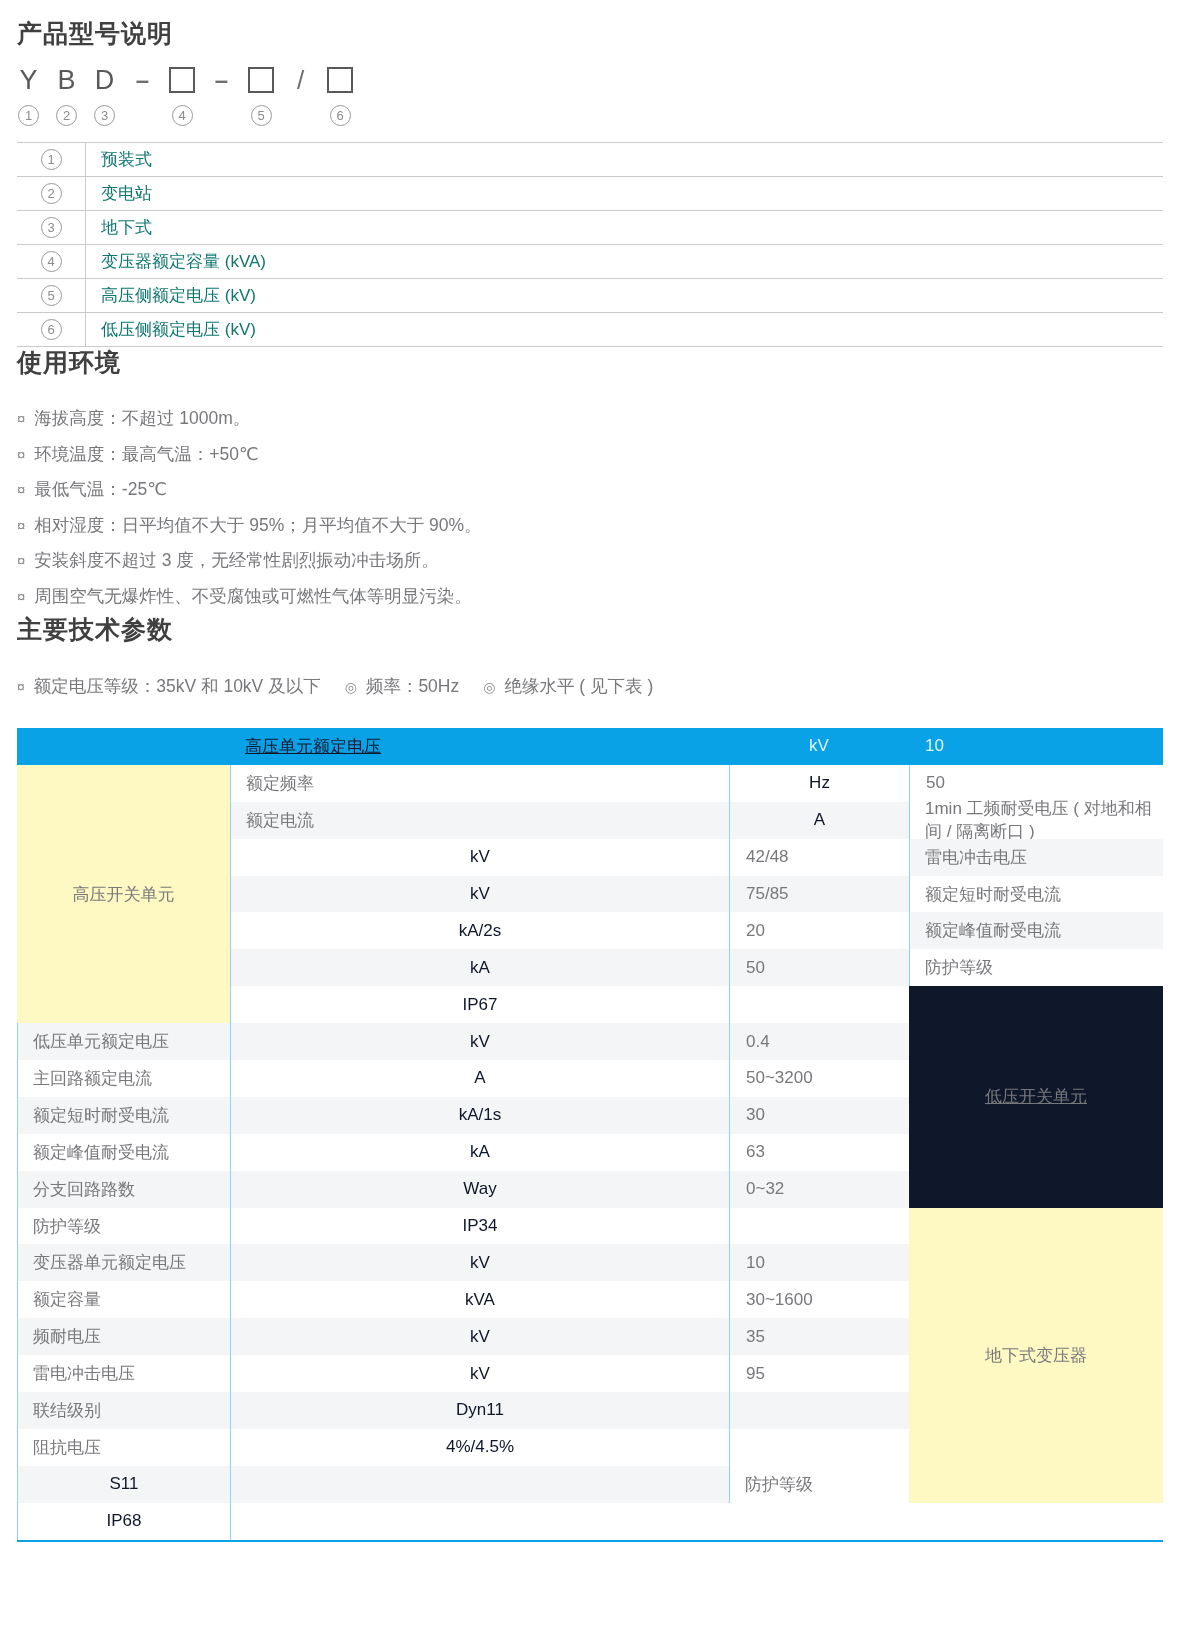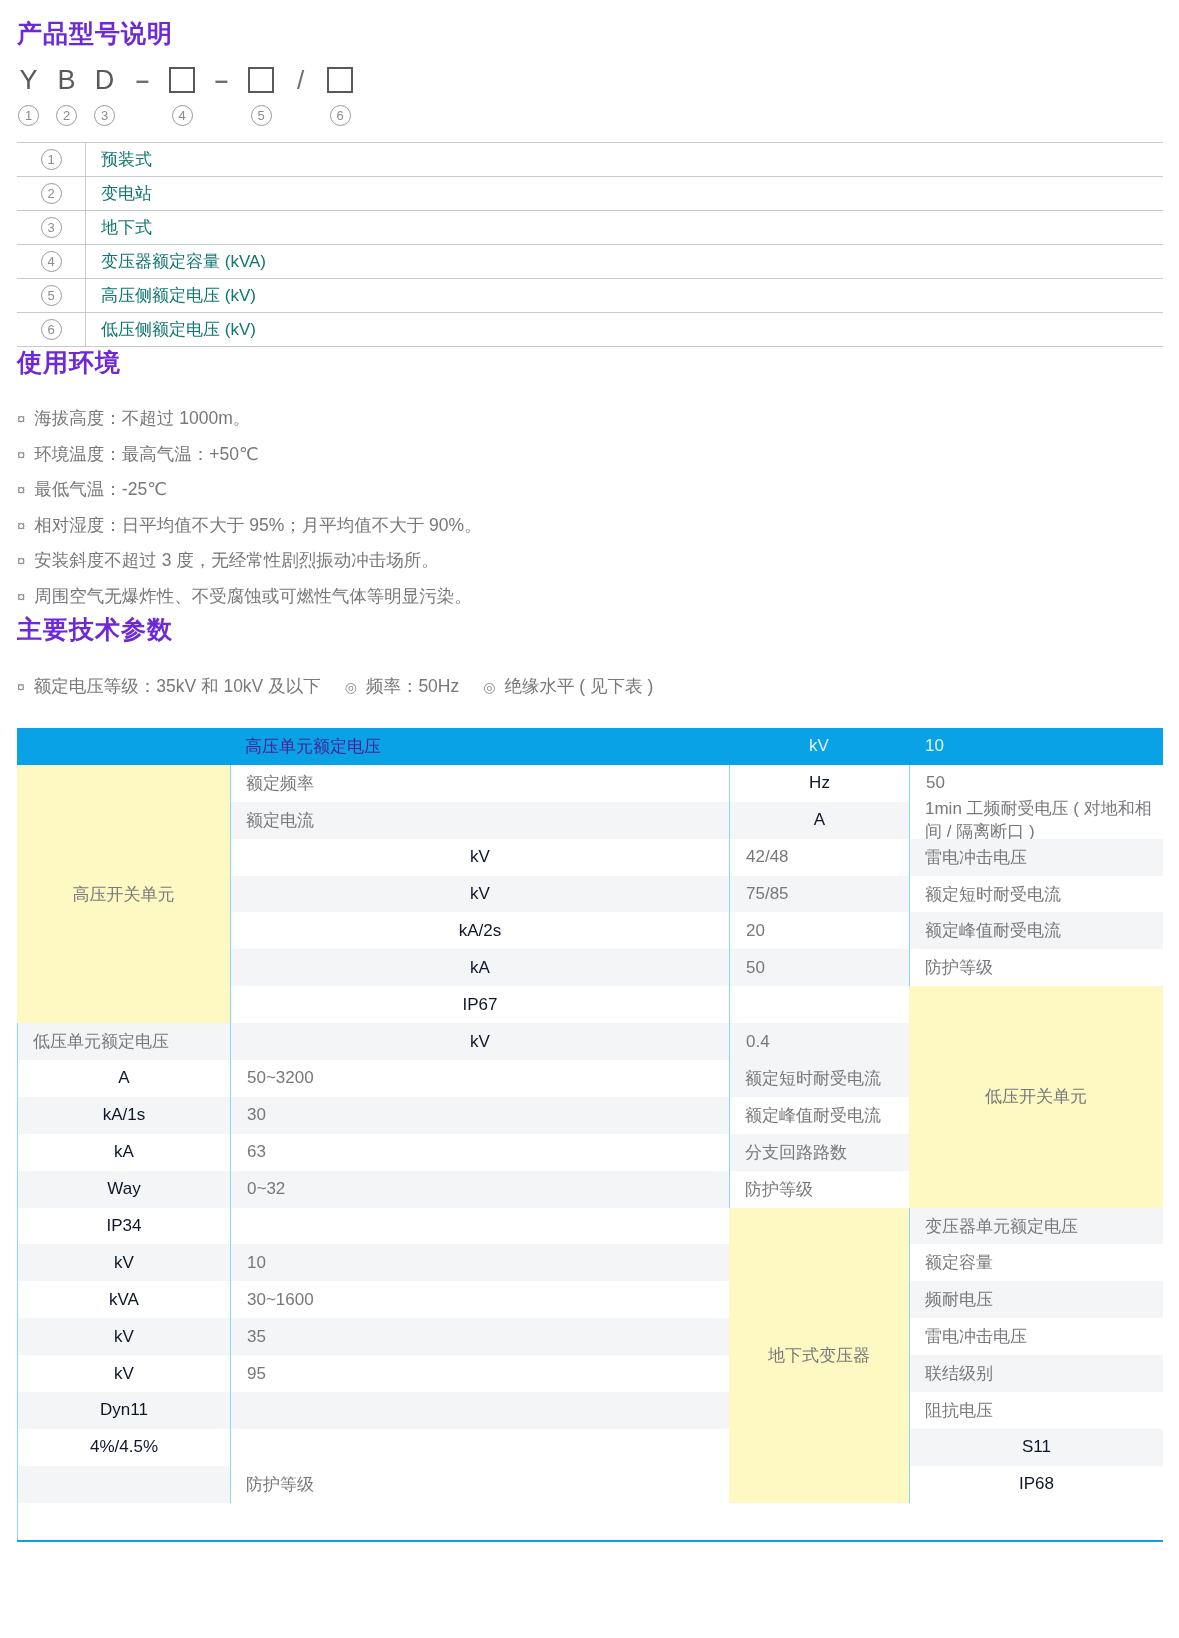--- a/index.html
+++ b/index.html
@@ -5,21 +5,21 @@
   html,body{margin:0;padding:0;background:#ffffff;}
   body{
     width:1179px;min-height:1638px;
     font-family:"Liberation Sans","DejaVu Sans",sans-serif;
     color:#77787b;-webkit-font-smoothing:antialiased;
   }
   .content{padding:18px 16px 10px 17px;box-sizing:border-box;}
 
   
   .section-title{
-    margin:0;color:#6d28d9;font-size:25px;font-weight:bold;
+    margin:0;color:#404040;font-size:25px;font-weight:bold;
     letter-spacing:1px;line-height:1.2;
   }
   .env-title{}
   .params-title{}
 
   
   .code-line{display:flex;align-items:flex-end;margin-top:16px;}
   .code-part{display:flex;flex-direction:column;align-items:center;margin-right:15px;min-width:23px;}
   .code-sym{
     height:32px;display:flex;align-items:center;justify-content:center;
@@ -58,28 +58,28 @@
   
   .spec-table{
     margin-top:30px;
     display:grid;
     grid-template-columns:213px 499px 180px 1fr;
     grid-auto-rows:36.9px;
     border-bottom:2px solid #0aa2e6;
     font-size:17px;
   }
   .sh{background:#0aa2e6;display:flex;align-items:center;}
-  .sh-label{color:#4c1d95;padding-left:15px;}
+  .sh-label{color:#0f172a;padding-left:15px;text-decoration:underline;}
   .sh-unit{color:rgba(255,255,255,.88);justify-content:center;}
   .sh-value{color:rgba(255,255,255,.88);padding-left:16px;}
   .gcell{
     display:flex;align-items:center;justify-content:center;
     color:#77787b;background:#fef9c3;
   }
-  .gcell.shaded{background:#fef9c3;}
+  .gcell.shaded{background:#0f172a;text-decoration:underline;}
   .pcell,.ucell,.vcell{
     display:flex;align-items:center;background:#ffffff;
     border-left:1px solid #8cd4f2;color:#77787b;
   }
   .pcell{padding-left:15px;}
   .ucell{justify-content:center;color:#0f172a;}
   .vcell{padding-left:16px;}
   .even-row{background:#f4f5f6;}
 </style>
 </head>
@@ -254,20 +254,21 @@
       <div class="pcell even-row">额定峰值耐受电流</div>
       <div class="ucell even-row">kA</div>
       <div class="vcell even-row">50</div>
       <div class="pcell">防护等级</div>
       <div class="ucell">IP67</div>
       <div class="vcell"></div>
       <div class="gcell shaded" style="grid-row: span 6;">低压开关单元</div>
       <div class="pcell even-row">低压单元额定电压</div>
       <div class="ucell even-row">kV</div>
       <div class="vcell even-row">0.4</div>
+      <div class="pcell">主回路额定电流</div>
       <div class="ucell">A</div>
       <div class="vcell">50~3200</div>
       <div class="pcell even-row">额定短时耐受电流</div>
       <div class="ucell even-row">kA/1s</div>
       <div class="vcell even-row">30</div>
       <div class="pcell">额定峰值耐受电流</div>
       <div class="ucell">kA</div>
       <div class="vcell">63</div>
       <div class="pcell even-row">分支回路路数</div>
       <div class="ucell even-row">Way</div>

